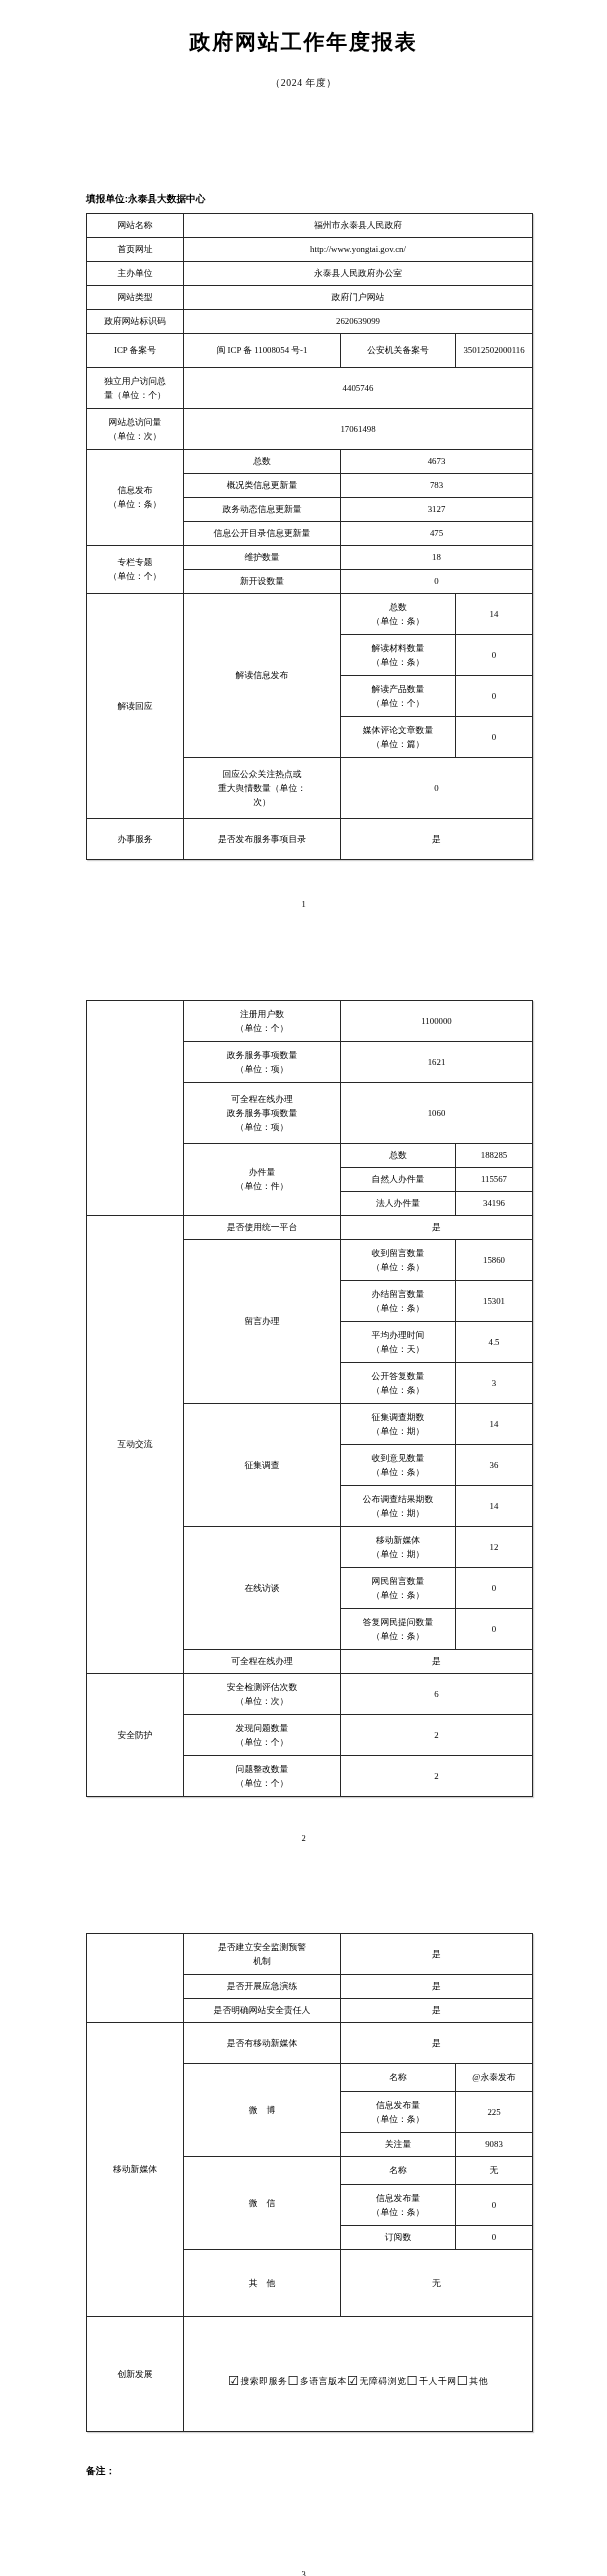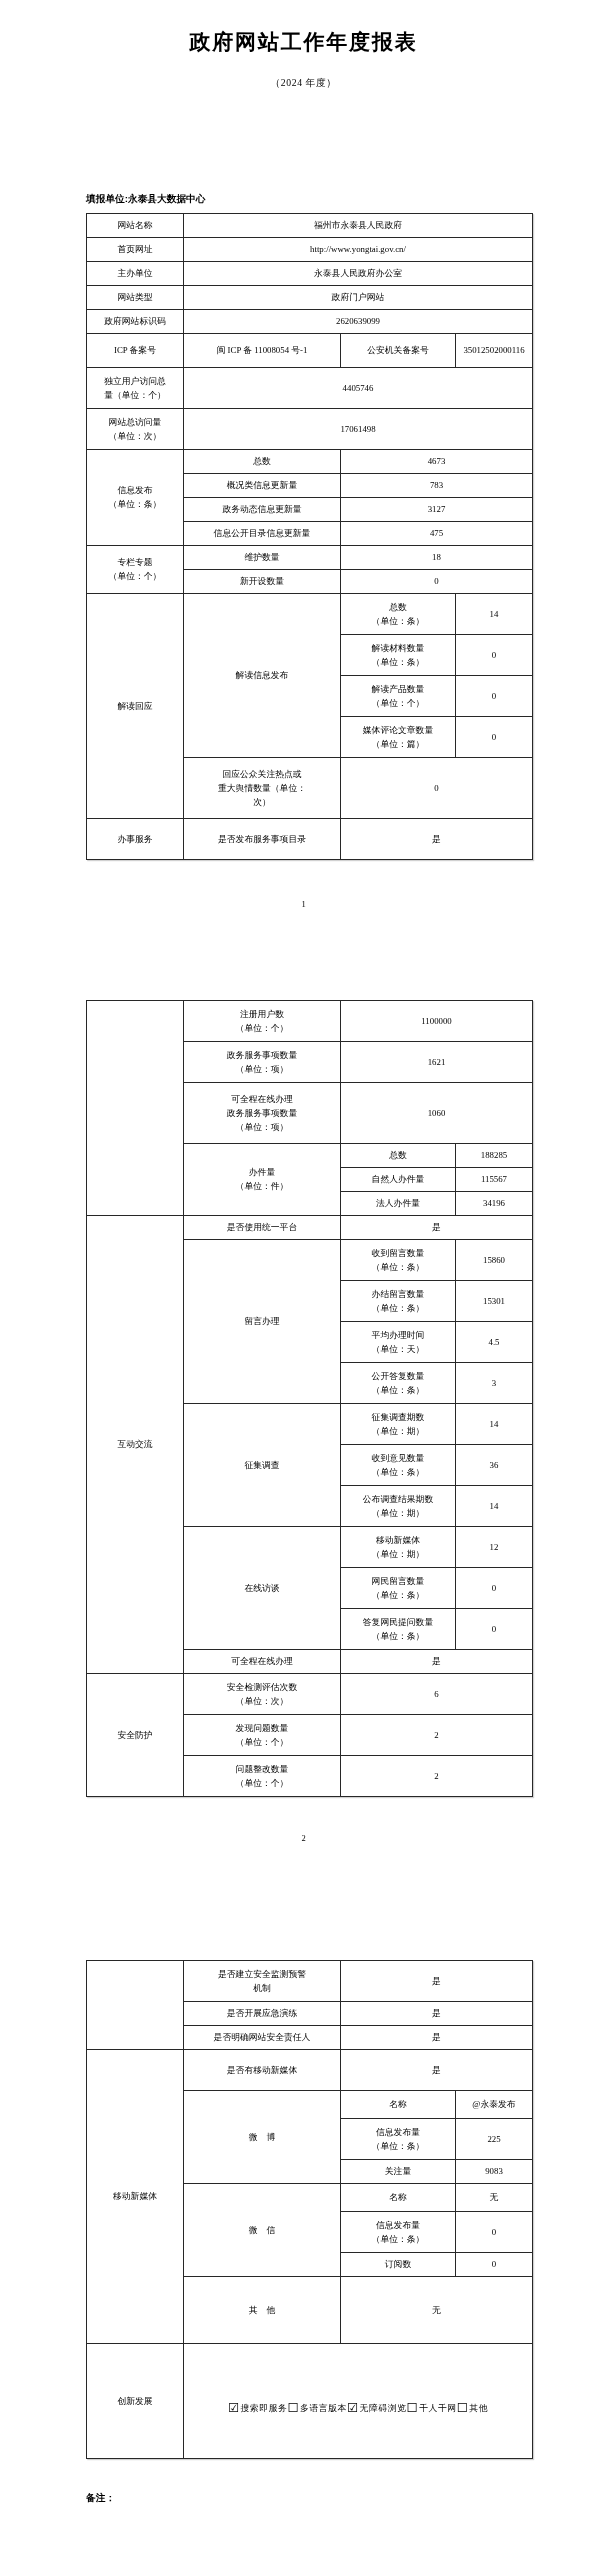--- a/index.html
+++ b/index.html
@@ -18,21 +18,21 @@
   tr.sep td{border-top:1.2px solid #6e6e6e;}
   tr.rh1{height:24px;}   
   tr.rh15{height:34px;}  
   tr.rh2{height:41px;}   
   tr.rh3{height:61px;margin-top:24px;}  
   tr.rhn{height:28px;}   
   tr.rho{height:67px;}  
   tr.rhx{height:115px;}  
   .pgnum{text-align:center;font-size:8.5px;}
   .pg1{margin-top:39px;} .pg2{margin-top:36px;} .pg3{margin-top:91px;}
-  .t2{margin-top:91px;} .t3{margin-top:117px;}
+  .t2{margin-top:91px;} .t3{margin-top:90px;}
   .notes{margin:33px 0 16px 86px;font-size:9.7px;font-weight:700;
          font-family:"Liberation Sans","DejaVu Sans",sans-serif;}
   .opt{white-space:nowrap;}
   .cb{font-family:"DejaVu Sans",sans-serif;font-size:12.7px;font-weight:700;
       vertical-align:-1.2px;margin-right:0.6px;}
   .optline{letter-spacing:0.6px;font-size:9px;}
 </style>
 </head>
 <body>
 

